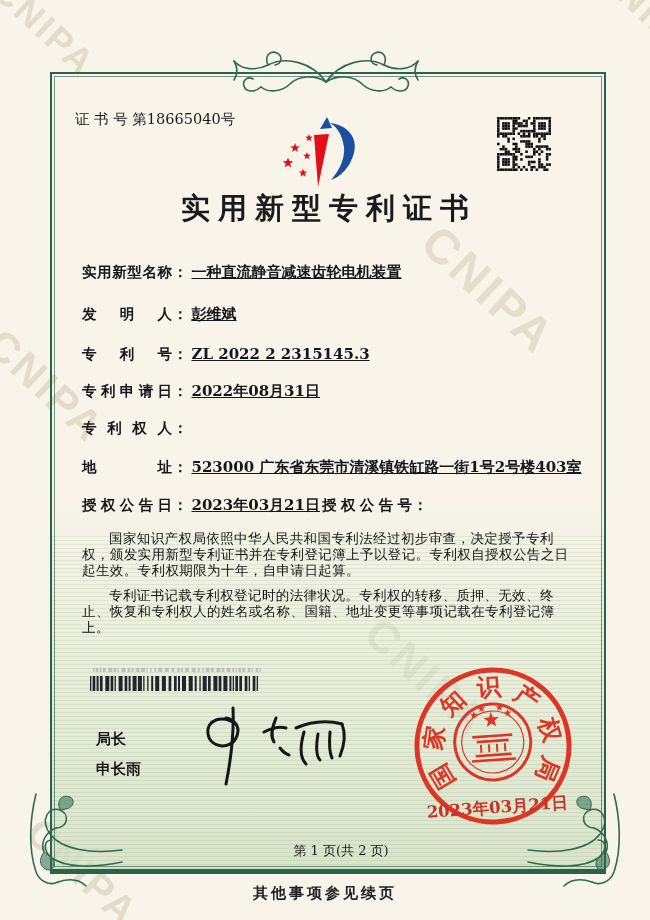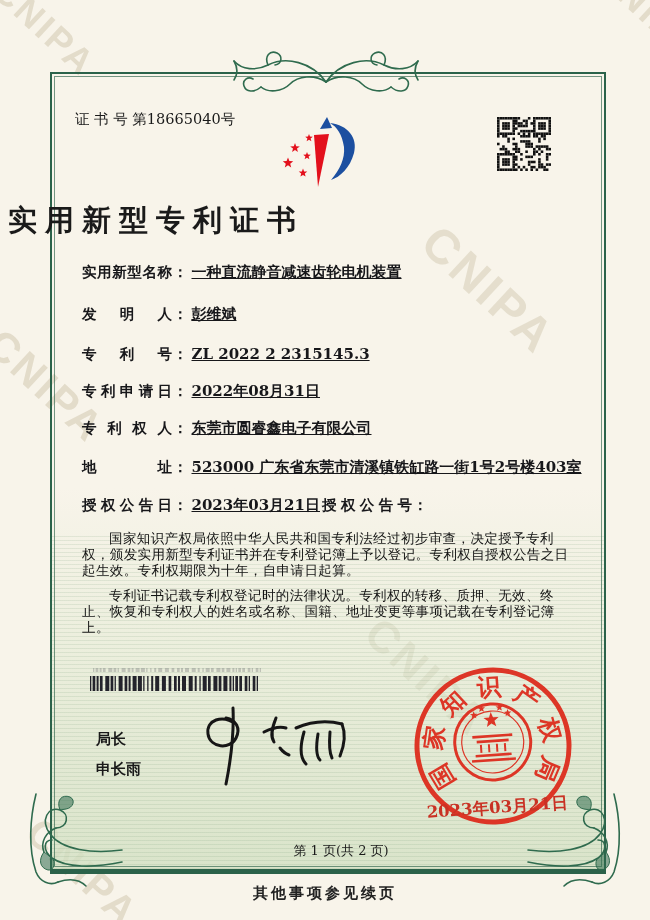--- a/index.html
+++ b/index.html
@@ -20,21 +20,21 @@
   .orn{stroke:#2f6b4e;fill:none;stroke-width:1.6;stroke-linecap:round;}
   .ornleaf{stroke:#2f6b4e;fill:rgba(47,107,78,.55);stroke-width:1;}
   .flourish-top{position:absolute;left:226px;top:46px;z-index:2;}
   .corner{position:absolute;top:788px;z-index:3;}
   .corner-l{left:22px;}
   .corner-r{left:524px;transform:scaleX(-1);}
   
   .certno{position:absolute;left:75px;top:110px;font-size:14.5px;font-weight:400;z-index:2;}
   .logo{position:absolute;left:281px;top:112px;z-index:2;}
   .qr{position:absolute;left:497px;top:117px;z-index:2;}
-  .title{position:absolute;left:0;top:201px;width:650px;text-align:left;z-index:2;
+  .title{position:absolute;left:0;top:189px;width:650px;text-align:center;z-index:2;
          font-size:29px;font-weight:700;letter-spacing:8px;text-indent:8px;}
   
   .row{position:absolute;left:82px;z-index:2;display:flex;align-items:flex-start;
        font-size:14.5px;font-weight:600;color:#17171a;}
   .flabel{display:inline-block;width:90px;text-align:justify;text-align-last:justify;text-justify:inter-character;}
   .fcolon{margin-left:1px;}
   .fvalue{margin-left:4px;font-size:15px;white-space:nowrap;text-decoration:underline;}
   .grant2{position:absolute;left:240px;top:0;display:flex;align-items:baseline;width:330px;}
   .row .rel{position:relative;display:flex;align-items:baseline;width:490px;}
   
@@ -363,21 +363,20 @@
       <span class="fvalue">ZL 2022 2 2315145.3</span>
   </div>
   <div class="row" style="top:382px">
     <span class="flabel">专利申请日</span>
       <span class="fcolon">：</span>
       <span class="fvalue">2022年08月31日</span>
   </div>
   <div class="row" style="top:419px">
     <span class="flabel">专利权人</span>
       <span class="fcolon">：</span>
-      <span class="fvalue">东莞市圆睿鑫电子有限公司</span>
   </div>
   <div class="row" style="top:458px">
     <span class="flabel">地址</span>
       <span class="fcolon">：</span>
       <span class="fvalue">523000 广东省东莞市清溪镇铁缸路一街1号2号楼403室</span>
   </div>
   <div class="row" style="top:496px">
     <span class="rel">
       <span class="flabel">授权公告日</span>
         <span class="fcolon">：</span>

